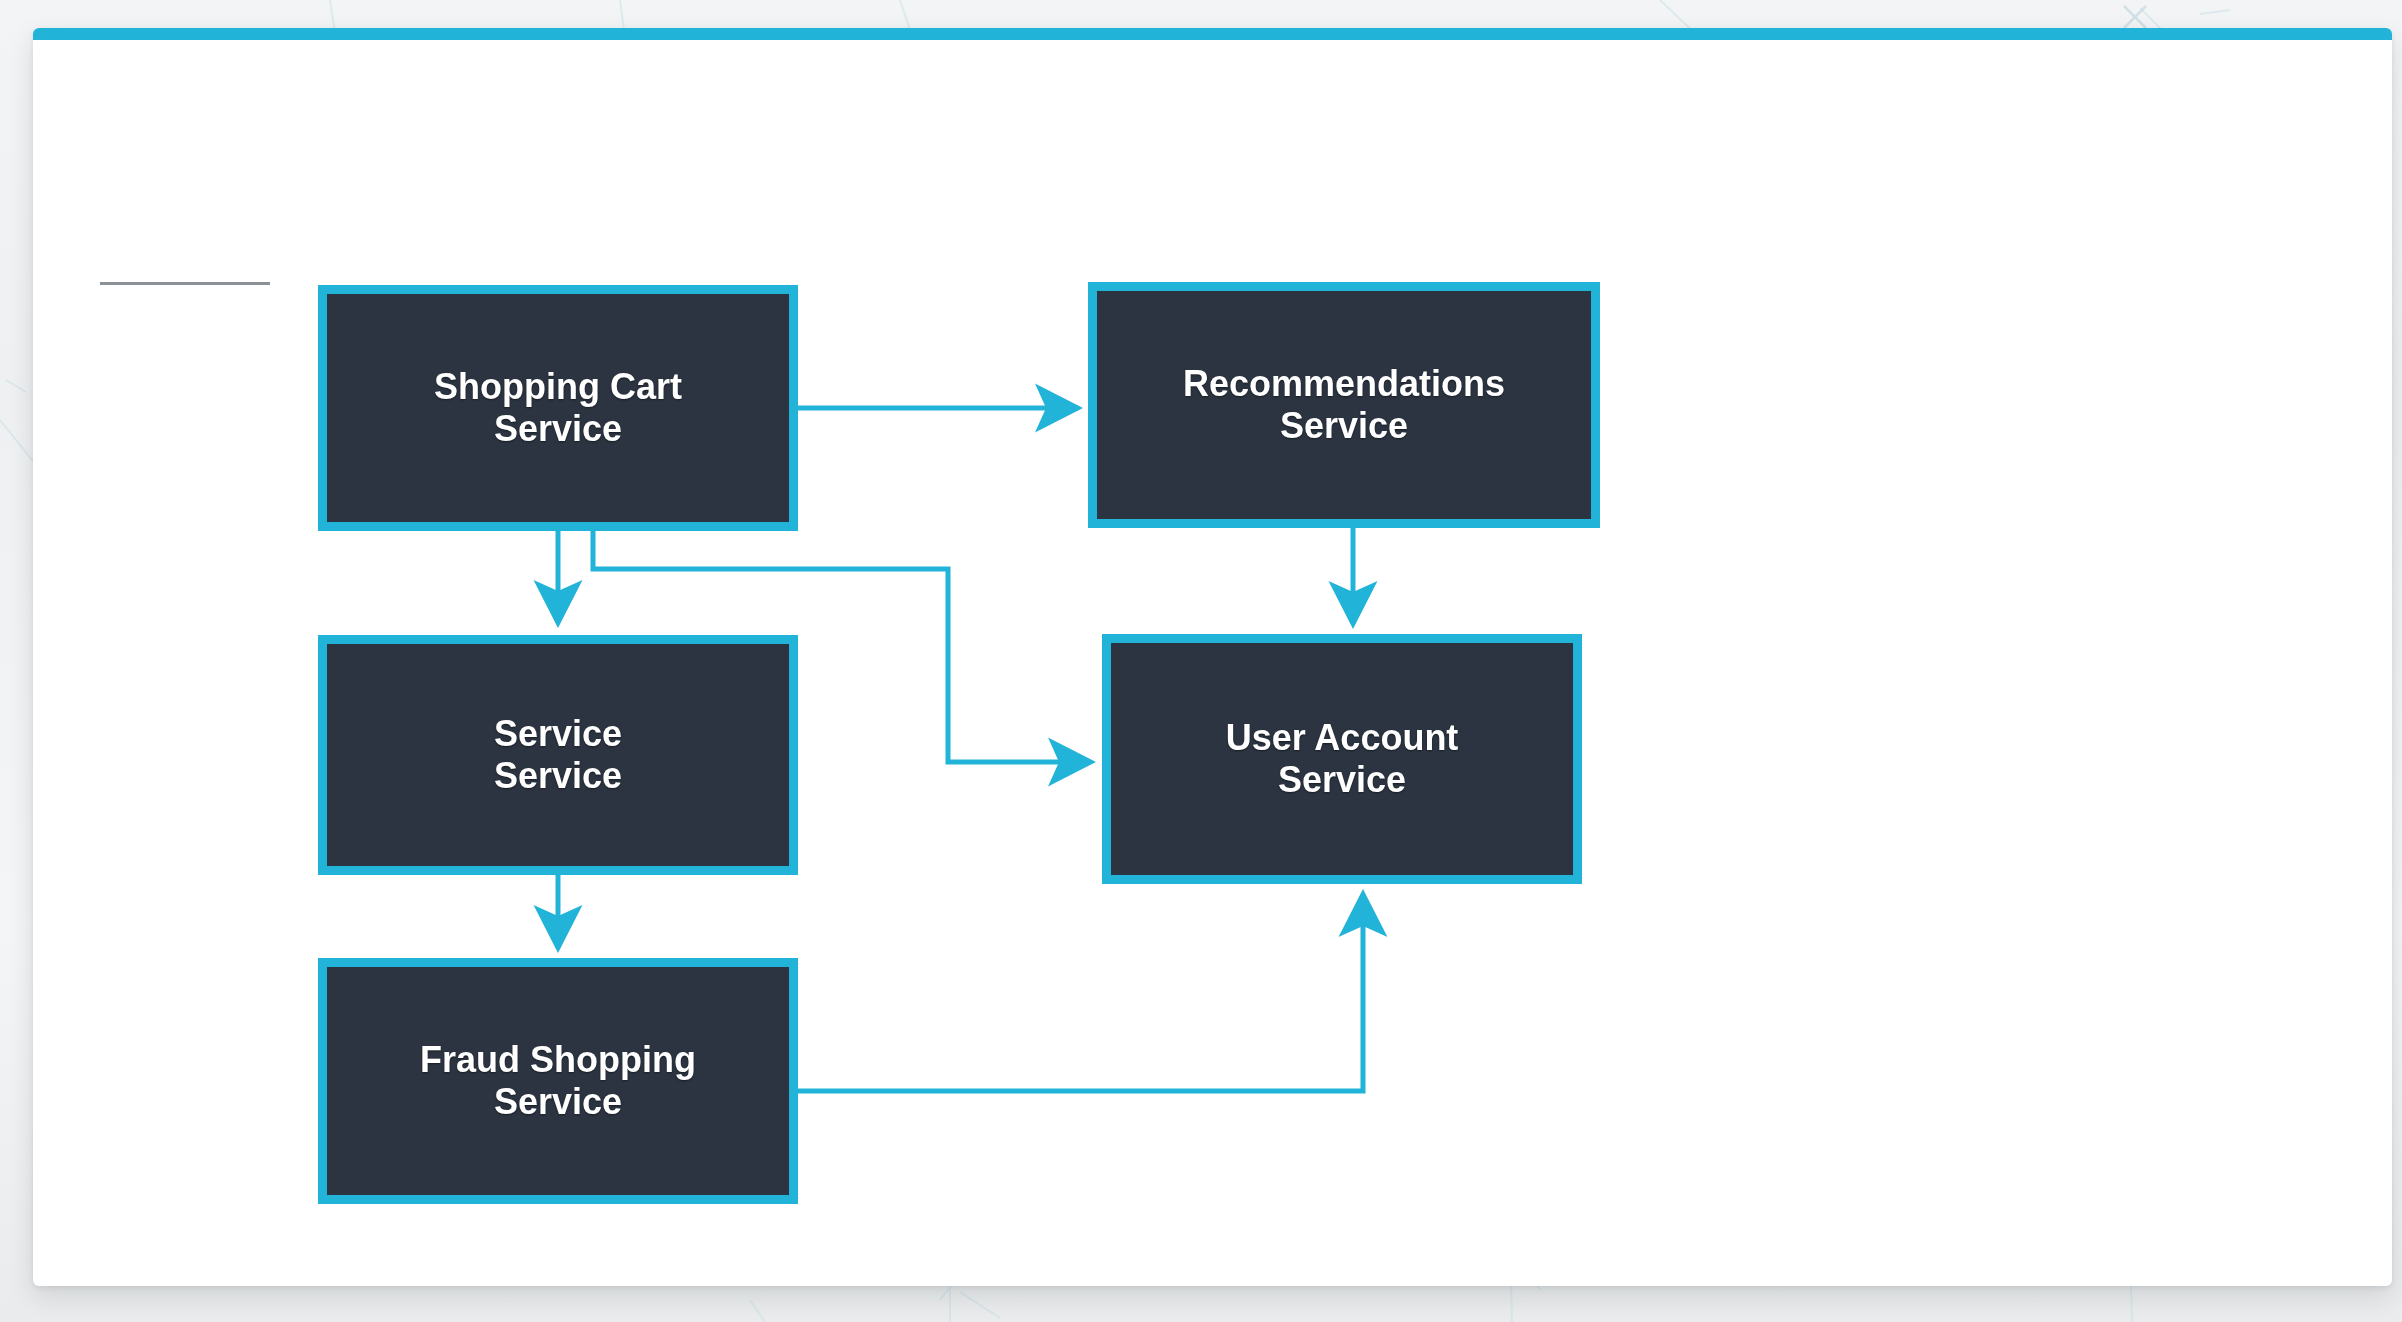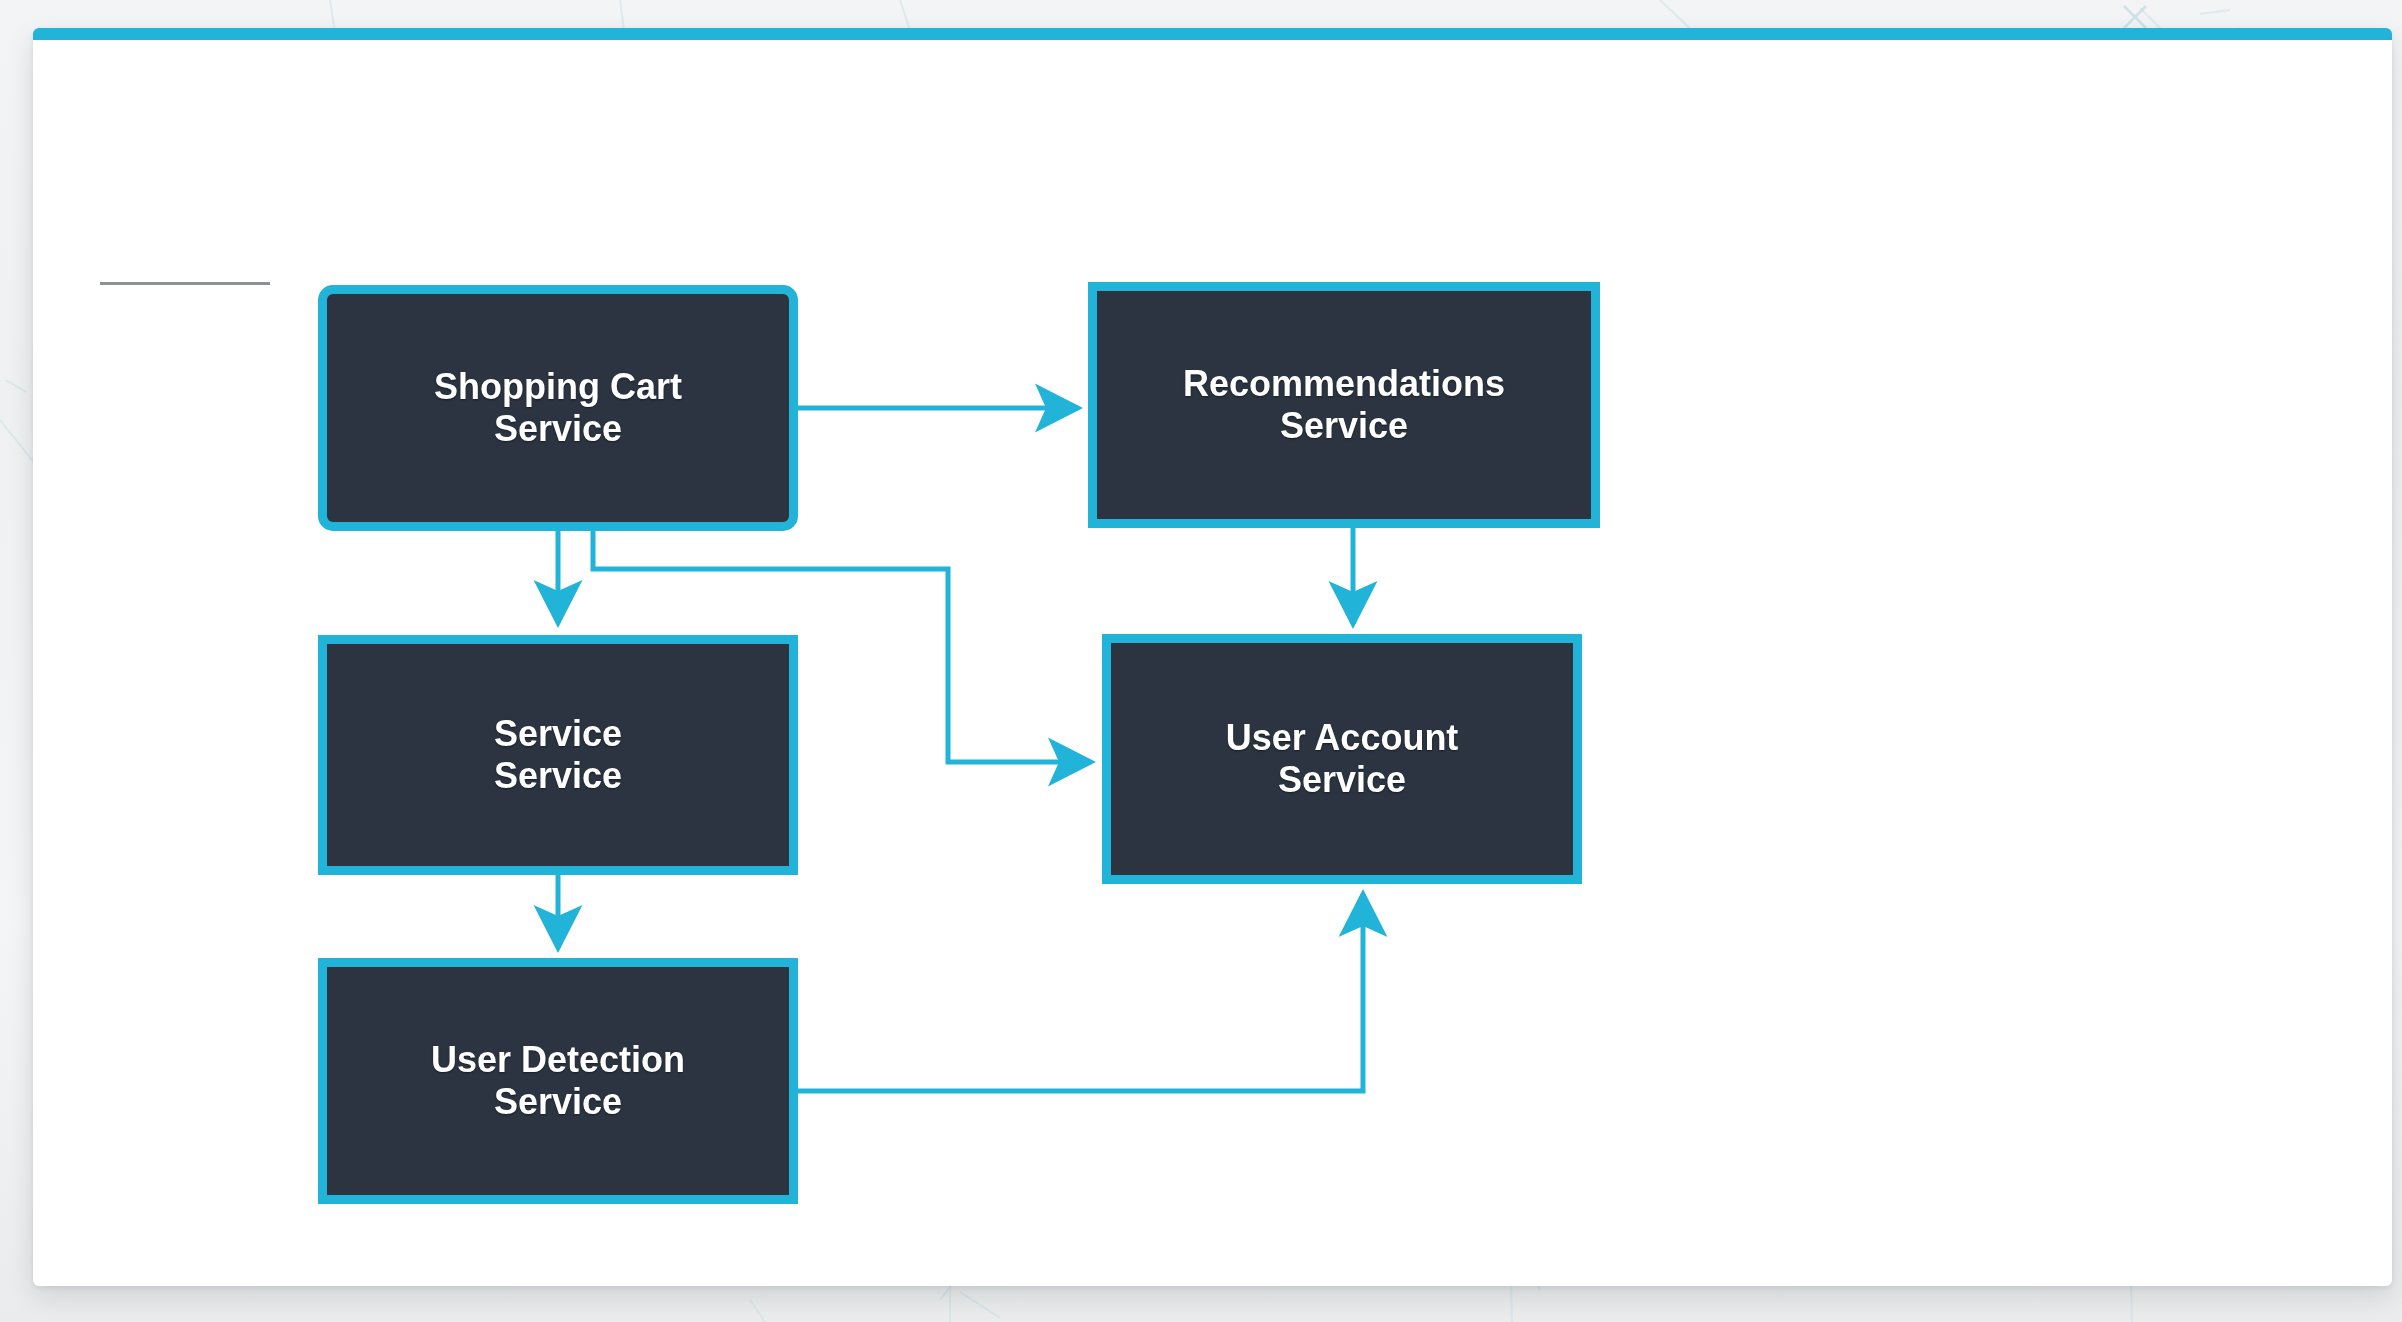--- a/index.html
+++ b/index.html
@@ -89,21 +89,21 @@
     text-align: center;
     color: #ffffff;
     font-size: 36px;
     font-weight: bold;
     line-height: 1.18;
     padding: 6px 10px;
     text-shadow: 0 1px 2px rgba(0,0,0,0.45);
   }
   .node-label { display: block; }
 
-  #node-shopping-cart   { left: 285px; top: 257px; width: 480px; height: 246px; border-radius: 15px; }
+  #node-shopping-cart   { left: 285px; top: 257px; width: 480px; height: 246px; }
   #node-recommendations { left: 1055px; top: 254px; width: 512px; height: 246px; justify-content: center; }
   #node-payments        { left: 285px; top: 607px; width: 480px; height: 240px; }
   #node-user-account    { left: 1069px; top: 606px; width: 480px; height: 250px; }
   #node-fraud-detection { left: 285px; top: 930px; width: 480px; height: 246px; }
 
   svg.edges {
     position: absolute;
     left: 0;
     top: 0;
     width: 2359px;
@@ -188,19 +188,19 @@
 
     <div class="node" id="node-user-account">
       <span>
         <span class="node-label">User Account</span>
         <span class="node-label">Service</span>
       </span>
     </div>
 
     <div class="node" id="node-fraud-detection">
       <span>
-        <span class="node-label">User Detection</span>
+        <span class="node-label">Fraud Shopping</span>
         <span class="node-label">Service</span>
       </span>
     </div>
 
   </div>
 </div>
 
 </body></html>

